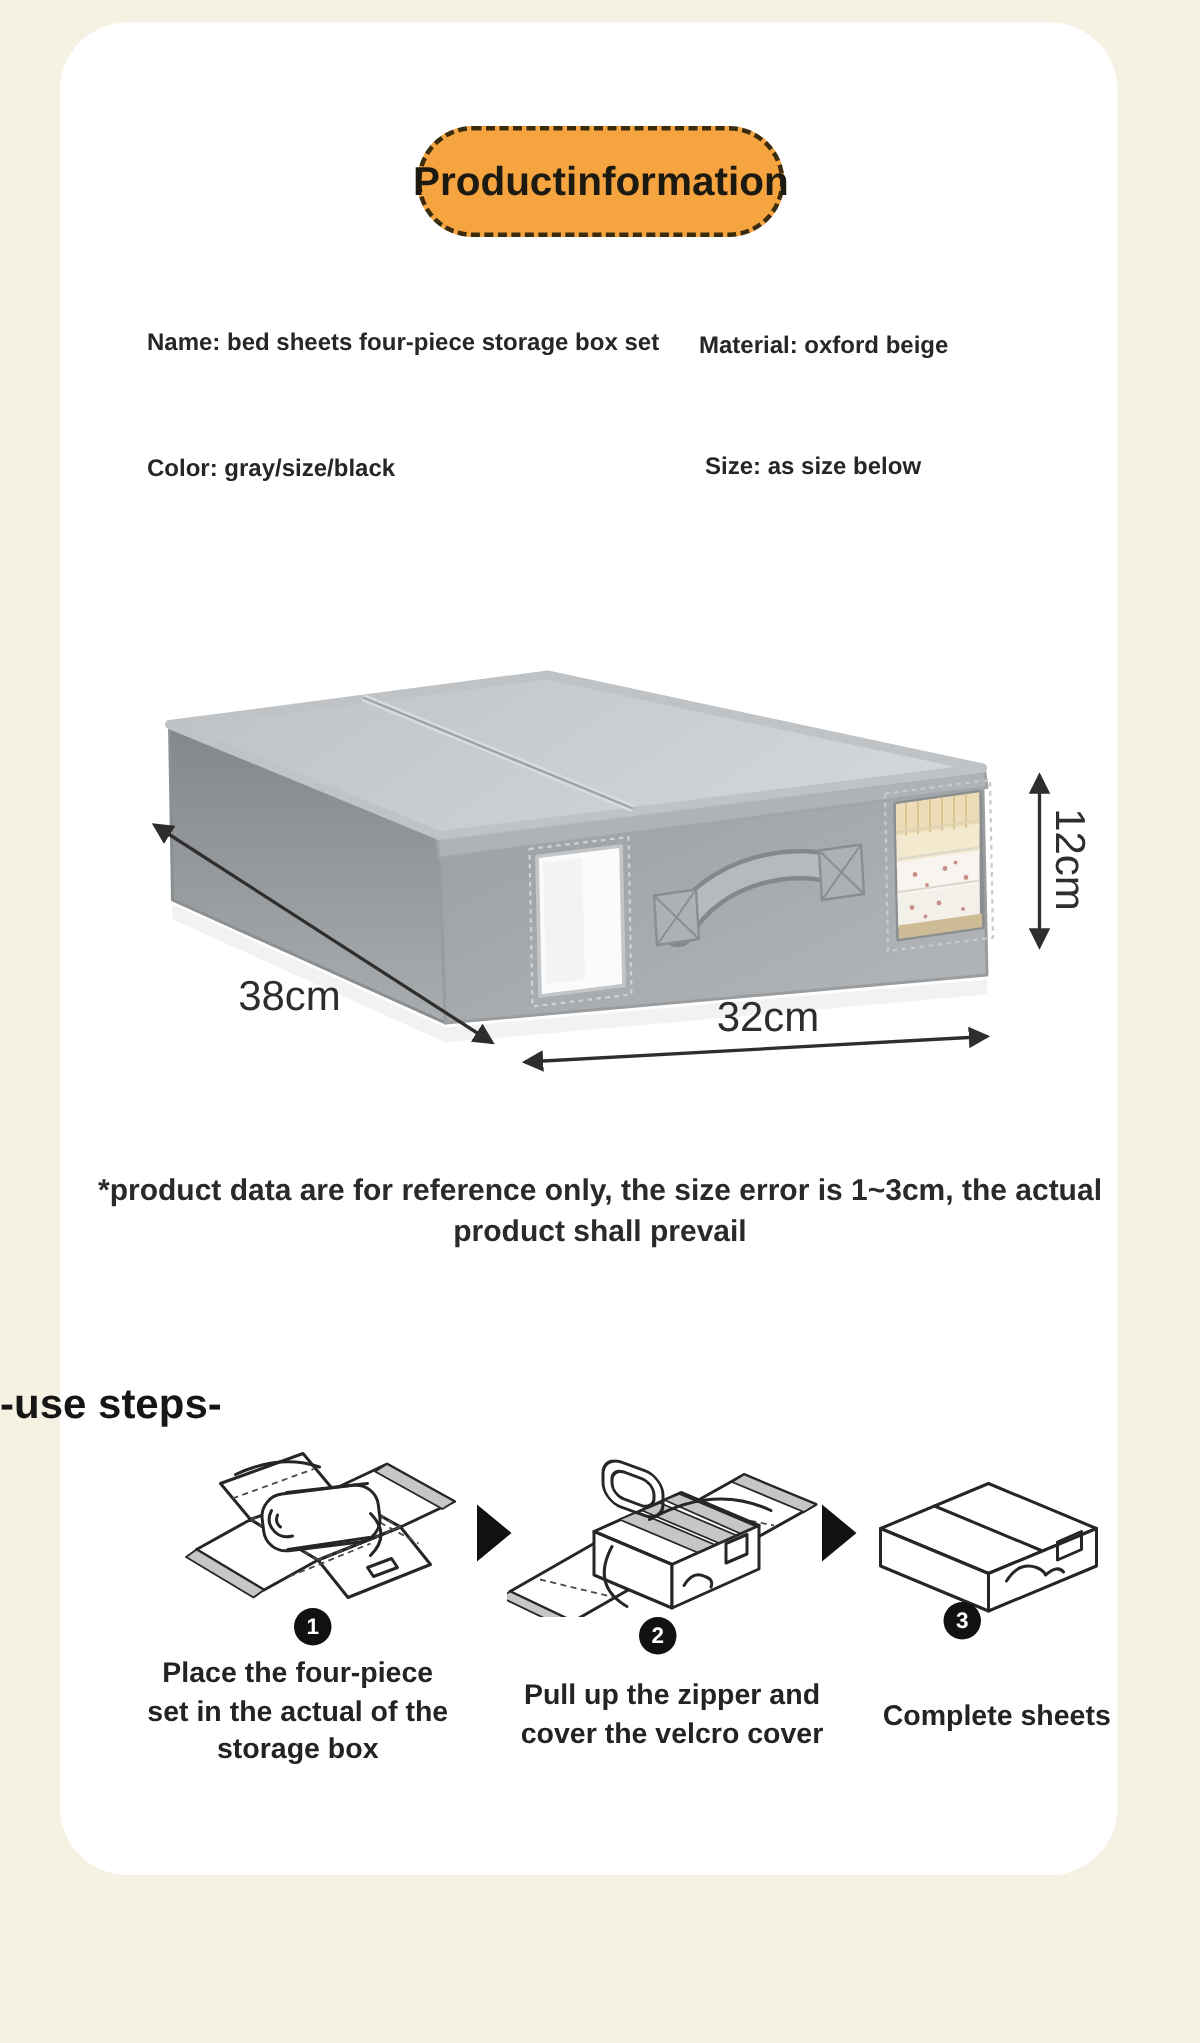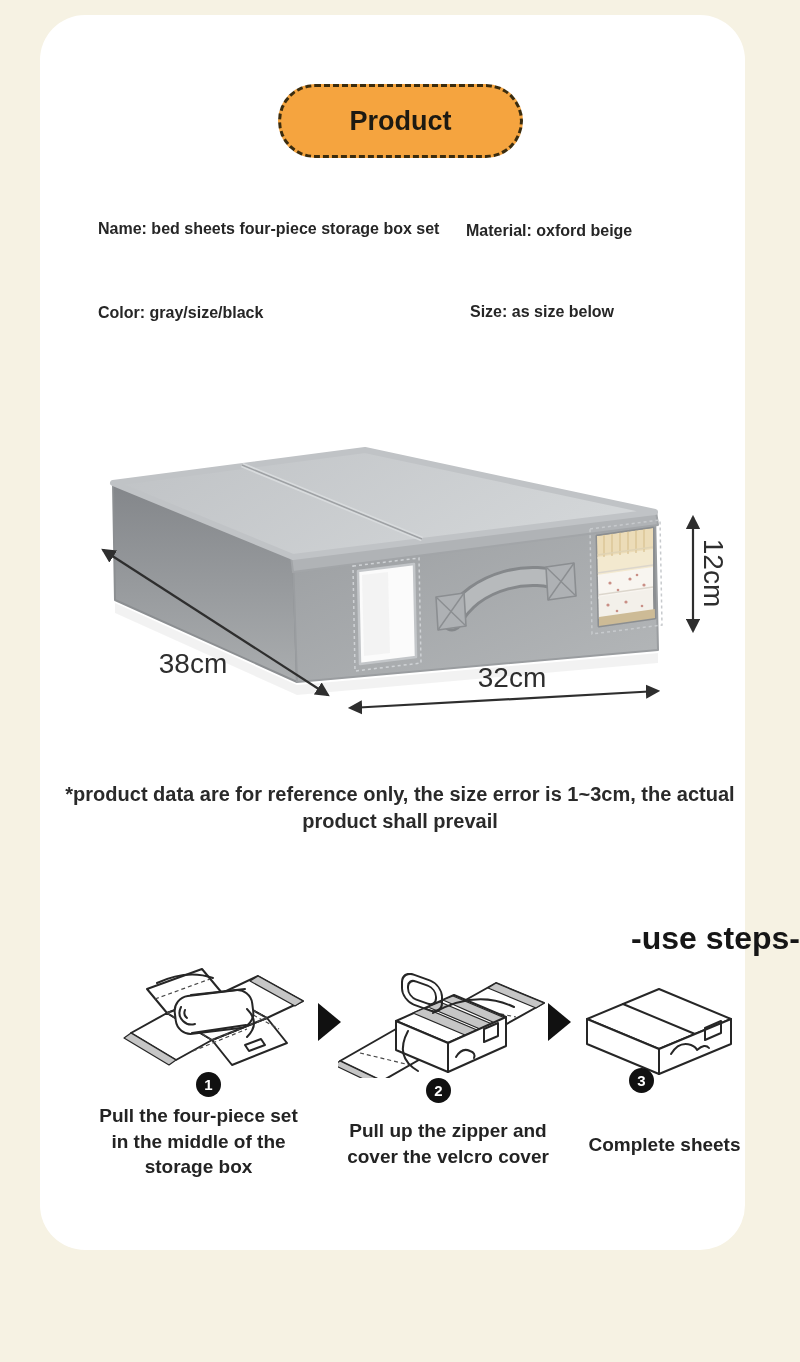--- a/index.html
+++ b/index.html
@@ -27,22 +27,22 @@
   .spec-name{left:0;top:3px;width:380px;}
   .spec-material{left:368px;top:5px;width:285px;}
   .spec-color{left:0;top:87px;width:380px;}
   .spec-size{left:372px;top:86px;width:285px;}
   .figure{position:absolute;left:70px;top:425px;width:660px;height:335px;}
   .disclaimer{
     position:absolute;left:50px;top:781px;width:700px;
     text-align:center;font-size:20px;font-weight:bold;line-height:27px;color:#2a2a2a;
   }
   .steps-title{
-    position:absolute;left:0;top:920px;width:800px;text-align:right;
-    font-size:32px;font-weight:bold;color:#161616;
+    position:absolute;left:0;top:920px;width:800px;text-align:left;
+    font-size:28px;font-weight:bold;color:#161616;
   }
   .step-illustration{position:absolute;}
   .step-arrow{position:absolute;width:0;height:0;
     border-top:19px solid transparent;border-bottom:19px solid transparent;
     border-left:23px solid #111;}
   .step-number{
     position:absolute;width:25px;height:25px;border-radius:50%;
     background:#111;color:#fff;font-size:15px;font-weight:bold;
     display:flex;align-items:center;justify-content:center;
   }
@@ -60,20 +60,21 @@
   svg .dim{stroke:#2e2e2e;stroke-width:2.2;fill:none;}
   svg .dimtxt{font-family:"Liberation Sans","DejaVu Sans",sans-serif;font-size:28px;fill:#2e2e2e;}
 </style>
 </head>
 <body>
 
 <div class="card"></div>
 
 <div class="badge">
   <div>Product</div>
+  <div>information</div>
 </div>
 
 <div class="specs">
   <div class="spec spec-name">Name: bed sheets four-piece storage box set</div>
   <div class="spec spec-material">Material: oxford beige</div>
   <div class="spec spec-color">Color: gray/size/black</div>
   <div class="spec spec-size">Size: as size below</div>
 </div>
 
 <svg class="figure" viewBox="0 0 660 335" width="660" height="335">
@@ -236,15 +237,15 @@
 <div class="step-number" style="left:196px;top:1072px;">
   <span>1</span>
 </div>
 <div class="step-number" style="left:426px;top:1078px;">
   <span>2</span>
 </div>
 <div class="step-number" style="left:629px;top:1068px;">
   <span>3</span>
 </div>
 
-<div class="caption cap1">Pull the four-piece set in the middle of the storage box</div>
+<div class="caption cap1">Place the four-piece set in the actual of the storage box</div>
 <div class="caption cap2">Pull up the zipper and cover the velcro cover</div>
 <div class="caption cap3">Complete sheets</div>
 
 </body></html>

